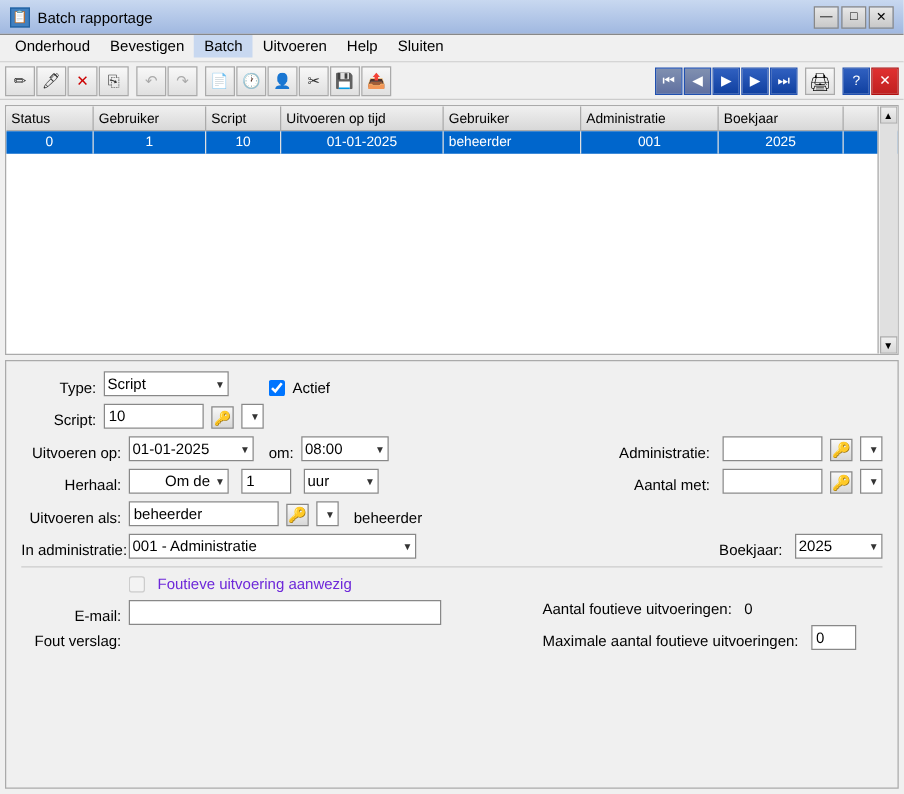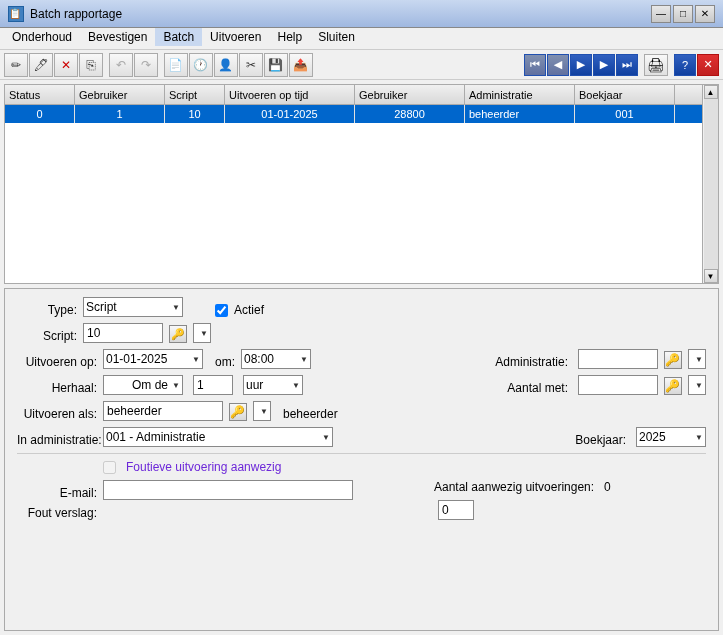--- a/index.html
+++ b/index.html
@@ -308,21 +308,20 @@
       <div class="th-cell">Administratie</div>
       <div class="th-cell">Boekjaar</div>
 
     </div>
     <div class="table-body">
       <div class="table-row selected">
         <div class="td-cell">0</div>
         <div class="td-cell">1</div>
         <div class="td-cell">10</div>
         <div class="td-cell">01-01-2025</div>
-        <div class="td-cell">28800</div>
         <div class="td-cell left">beheerder</div>
         <div class="td-cell">001</div>
         <div class="td-cell">2025</div>
 
       </div>
     </div>
     <div class="scrollbar-v">
       <div class="scroll-arrow">▲</div>
       <div class="scroll-track"></div>
       <div class="scroll-arrow">▼</div>
@@ -444,23 +443,24 @@
         <div class="form-row">
           <span class="form-label" style="width:80px;">E-mail:</span>
           <input type="text" class="form-input" style="width: 250px;" value="">
         </div>
         <div class="form-row">
           <span class="form-label" style="width:80px;">Fout verslag:</span>
         </div>
       </div>
       <div style="flex:0 0 280px; padding-left:8px;">
         <div class="form-row">
-          <span class="form-label" style="white-space:nowrap;">Aantal aanwezig uitvoeringen:</span>
+          <span class="form-label" style="white-space:nowrap;">Aantal foutieve uitvoeringen:</span>
           <span class="form-label" style="margin-left:4px;">0</span>
         </div>
         <div class="form-row">
+          <span class="form-label" style="white-space:nowrap;">Maximale aantal foutieve uitvoeringen:</span>
           <input type="text" class="form-input" style="width: 36px; margin-left: 4px;" value="0">
         </div>
       </div>
     </div>
 
   </div>
 </div>
 
 </body></html>

